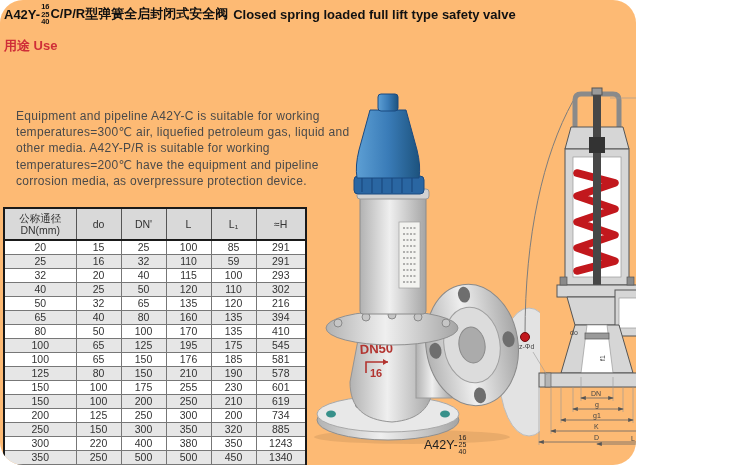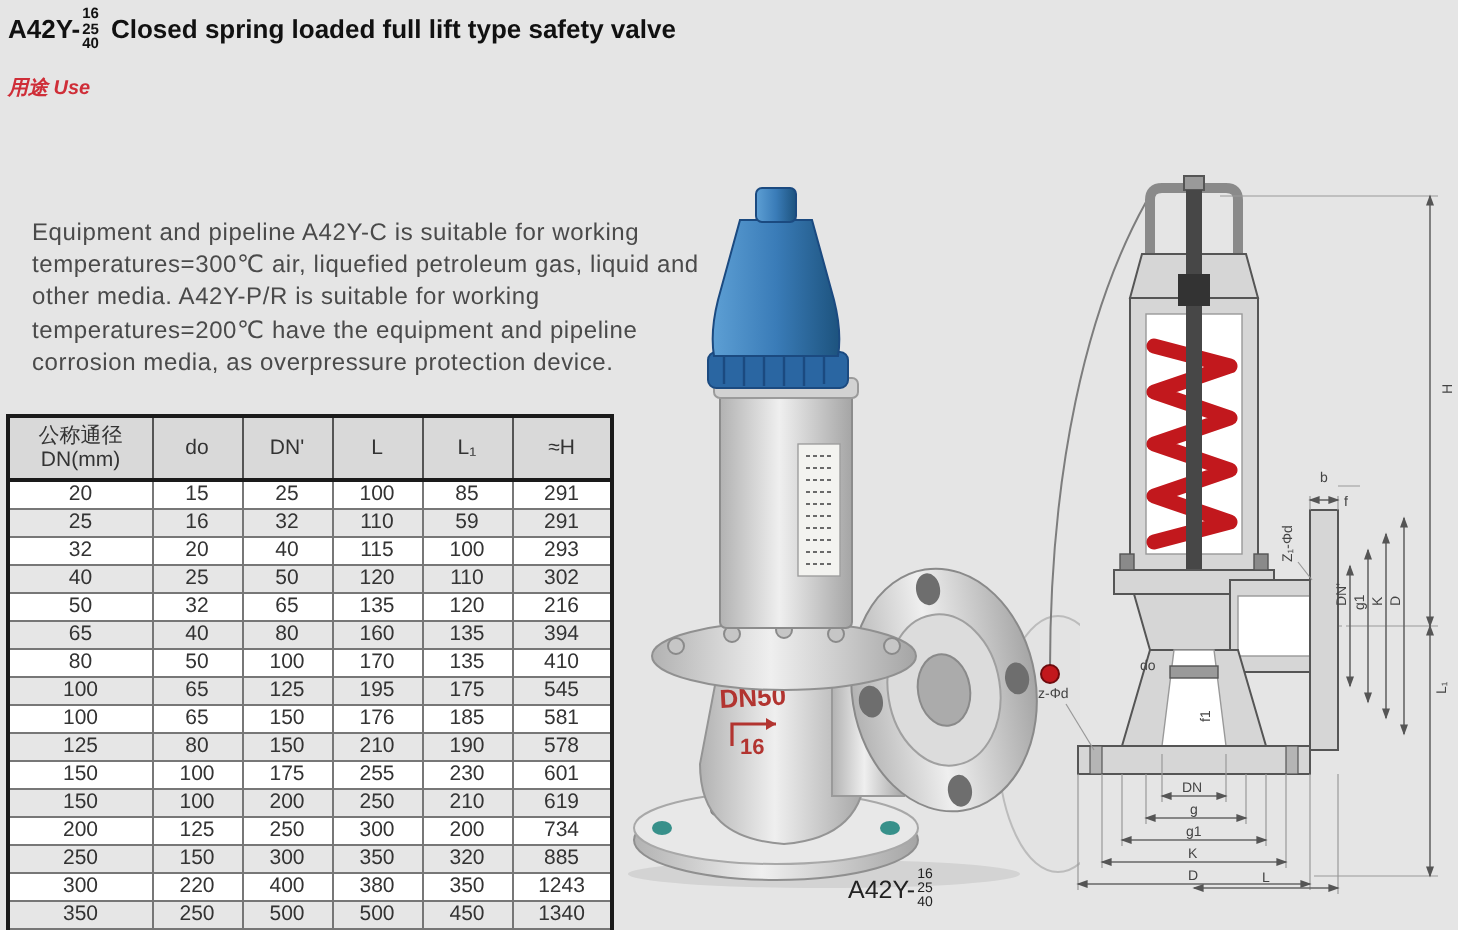--- a/index.html
+++ b/index.html
@@ -1,21 +1,21 @@
 <!DOCTYPE html>
 <html><head>
 <meta charset="utf-8">
 <style>
   html,body{margin:0;padding:0;background:#fff;}
-  #page{position:relative;width:729px;height:465px;background:#e5e5e5;overflow:hidden;
-        font-family:"Liberation Sans","DejaVu Sans",sans-serif;color:#222;}
+  #page{position:relative;width:636px;height:465px;background:#fdba74;overflow:hidden;
+        font-family:"Liberation Sans","DejaVu Sans",sans-serif;color:#222;border-radius:23px;}
   
   .title-row{position:absolute;left:4px;top:3px;display:flex;align-items:center;font-weight:bold;font-size:13px;color:#111;white-space:nowrap;}
   .stack{display:flex;flex-direction:column;align-items:center;font-size:7.5px;line-height:7.5px;font-weight:bold;margin:0 1px;}
-  .red-h{position:absolute;left:4px;font-weight:bold;font-size:10px;color:#cf2e38;white-space:nowrap;font-style:italic;}
+  .red-h{position:absolute;left:4px;font-weight:bold;font-size:13px;color:#cf2e38;white-space:nowrap;}
   .zh-par{position:absolute;left:4px;top:57px;width:722px;font-size:12px;line-height:16.5px;color:#333;text-indent:2em;margin:0;}
   .en-par{position:absolute;left:4px;top:96px;width:354px;font-size:12px;line-height:16.2px;color:#4a4a4a;letter-spacing:.3px;margin:12px;}
   
   table.size{position:absolute;left:3px;top:207px;border-collapse:collapse;table-layout:fixed;
              font-size:10.5px;color:#333;text-align:center;border:2px solid #1a1a1a;}
   table.size th{background:#d9d9d9;font-weight:normal;border:1px solid #555;border-bottom:2px solid #1a1a1a;height:30px;line-height:12px;padding:0;}
   table.size td{border:1px solid #777;height:13px;line-height:13px;padding:0;background:#fff;}
   table.size tr.alt td{background:#e6e6e6;}
   
   .caption{position:absolute;left:424px;top:434px;display:flex;align-items:center;font-size:12.5px;color:#222;white-space:nowrap;}
@@ -33,20 +33,21 @@
 
 <div id="page">
 
   <div class="title-row">
     <span>A42Y-</span>
     <span class="stack">
       <span>16</span>
       <span>25</span>
       <span>40</span>
     </span>
+    <span>C/P/R型弹簧全启封闭式安全阀</span>
     <span style="width:5px"></span>
     <span>Closed spring loaded full lift type safety valve</span>
   </div>
 
   <div class="red-h" style="top:37px">用途 Use</div>
   <p class="en-par">Equipment and pipeline A42Y-C is suitable for working temperatures=300℃ air, liquefied petroleum gas, liquid and other media. A42Y-P/R is suitable for working temperatures=200℃ have the equipment and pipeline corrosion media, as overpressure protection device.</p>
 
 
   <table class="size">
     <colgroup>

